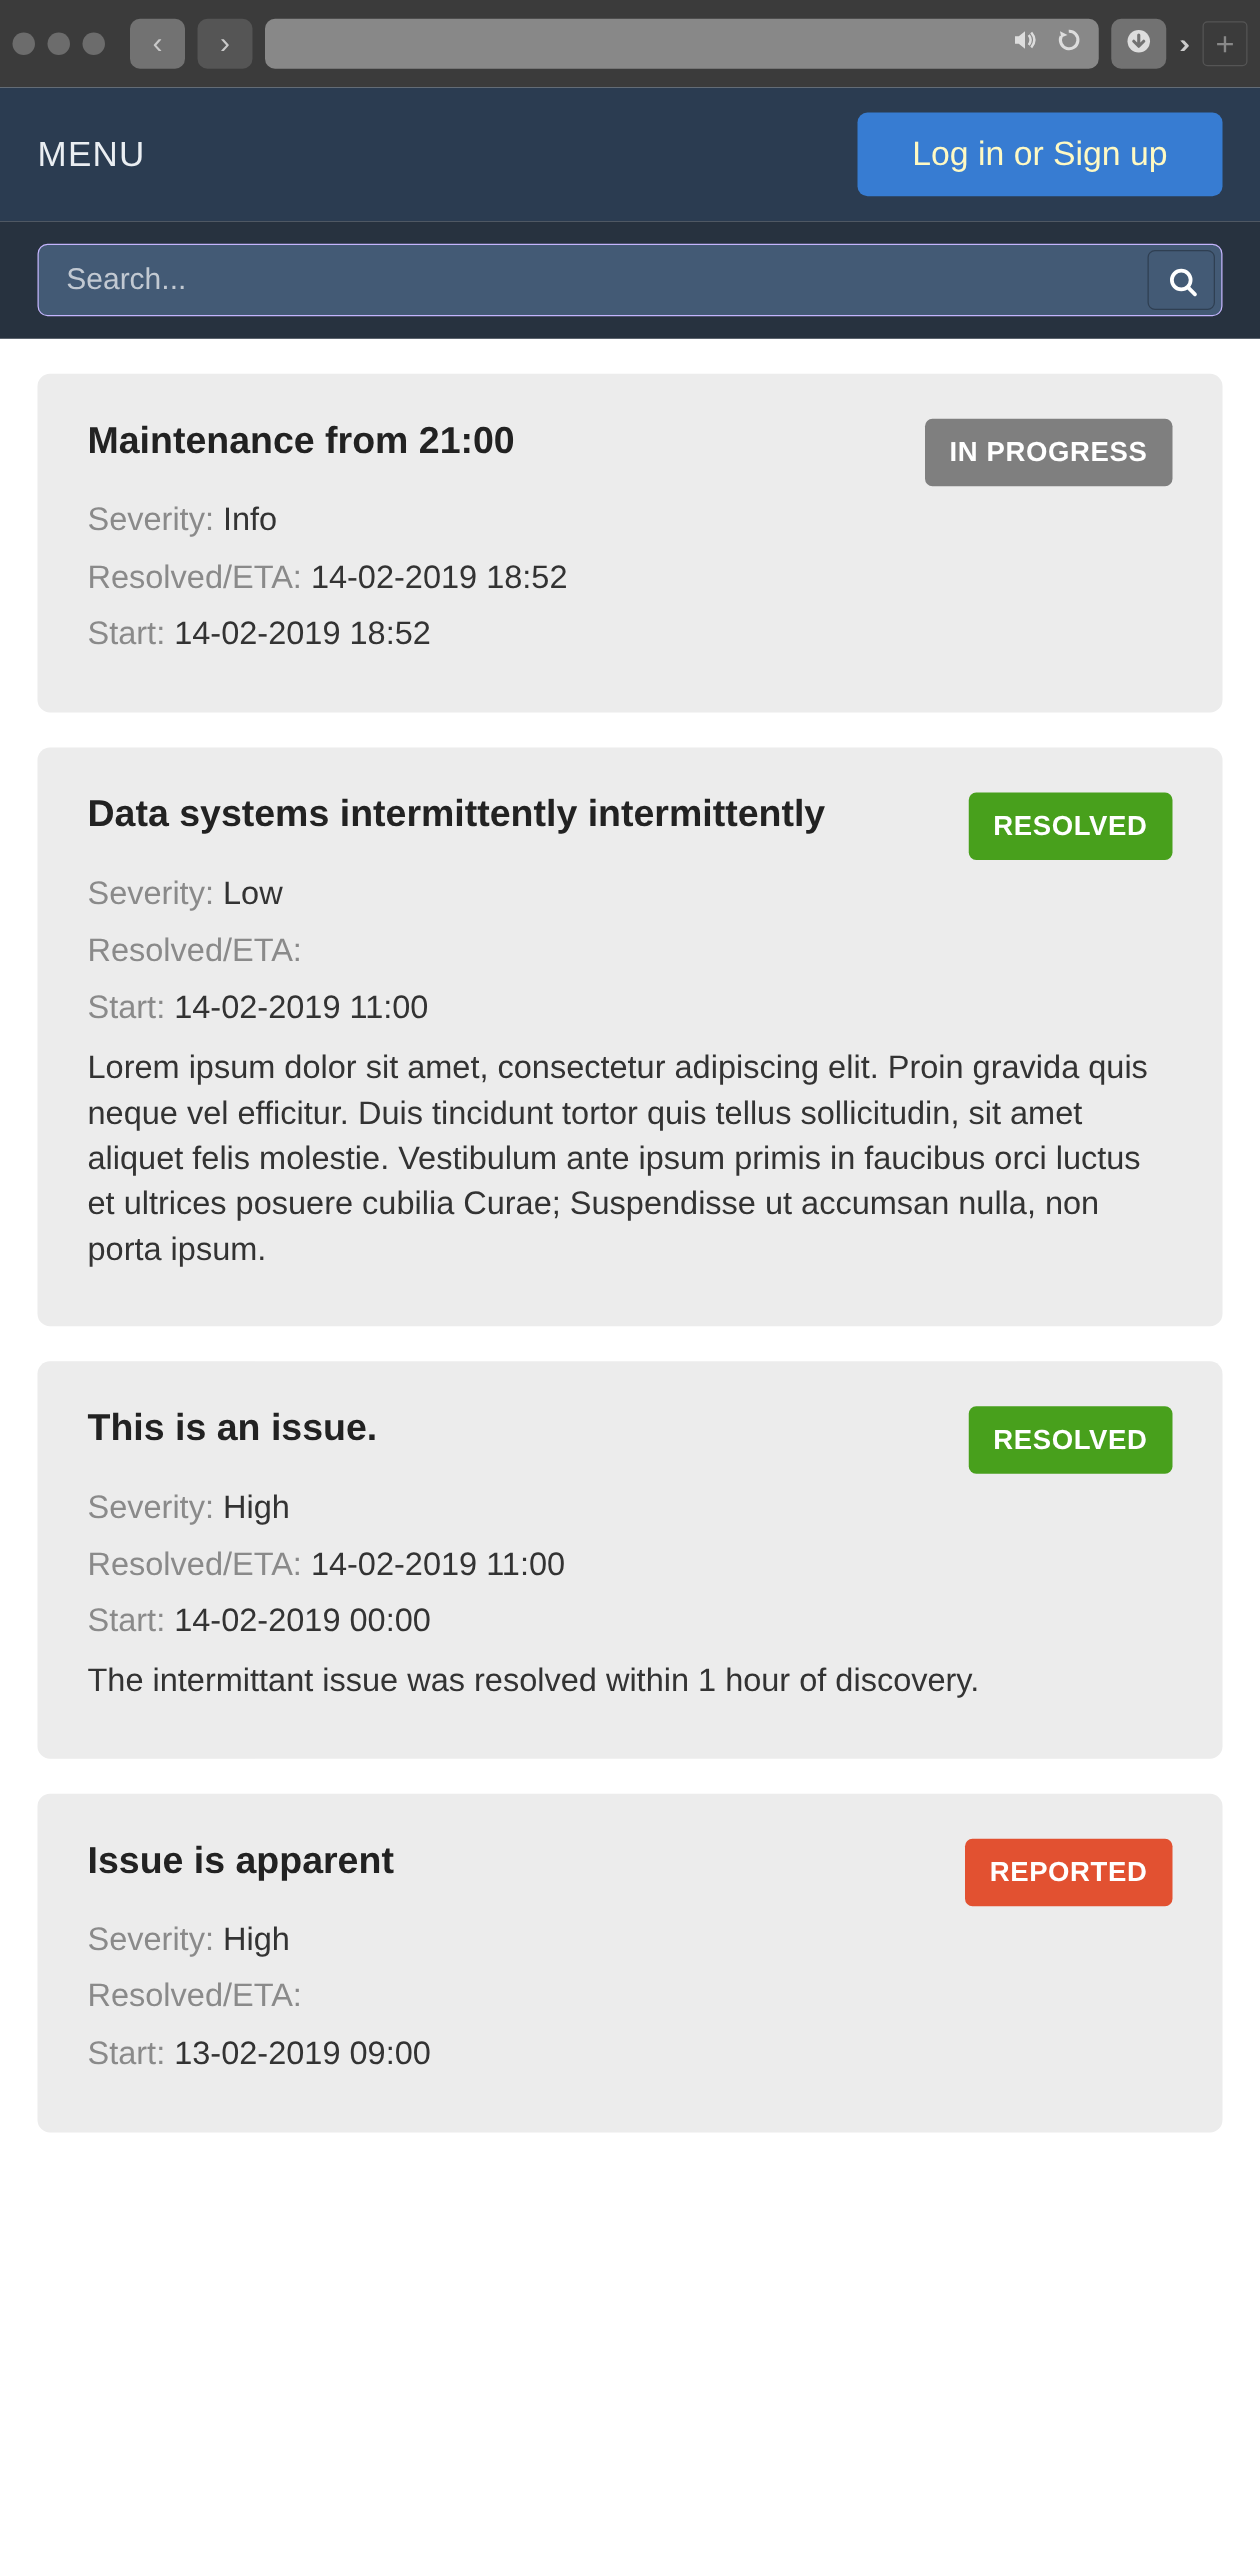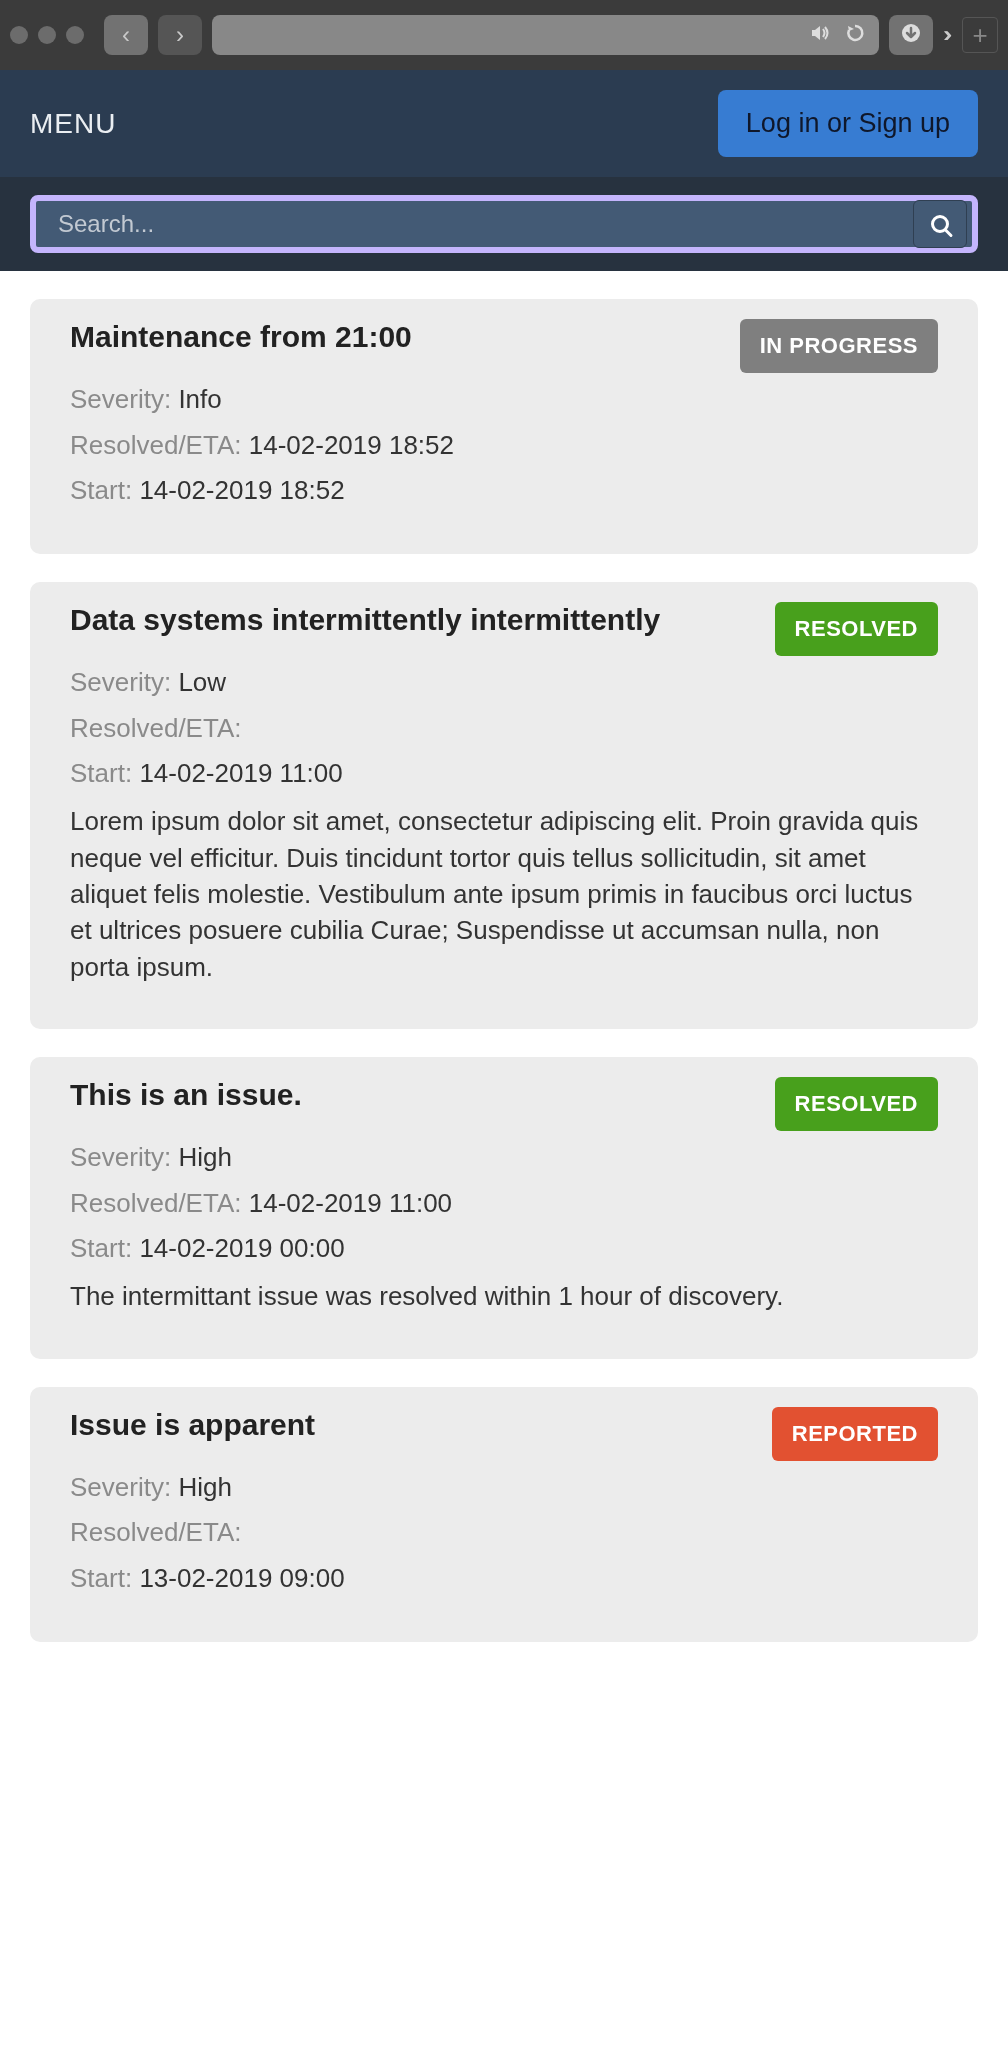--- a/index.html
+++ b/index.html
@@ -34,47 +34,47 @@
   
   .app-head {
     background: #2b3c51;
     display: flex;
     align-items: center;
     justify-content: space-between;
     padding: 20px 30px;
   }
   .menu-lbl { color: #eaeef2; font-size: 28px; font-weight: 400; letter-spacing: 1px; }
   .login-btn {
-    background: #377cd2; color: #0f172a; font-size: 27px;
-    padding: 18px 28px; border-radius: 8px; border:none; cursor:pointer;
+    background: #377cd2; color: #fef9c3; font-size: 27px;
+    padding: 18px 44px; border-radius: 8px; border:none; cursor:pointer;
   }
 
   
   .searchwrap { background: #27323f; padding: 18px 30px; }
   .searchbar {
     display: flex; align-items: center;
-    background: #435a75; border: 6px solid #c4b5fd; border-radius: 8px;
+    background: #435a75; border: 1px solid #c4b5fd; border-radius: 8px;
     height: 58px;
   }
   .searchinput {
     flex: 1; background: transparent; border: none; outline: none;
     color: #d0d8e2; font-size: 24px; padding: 0 22px;
   }
   .searchinput::placeholder { color: #c2c9d2; }
   .searchbtn {
     width: 54px; height: 48px; margin-right: 5px;
     background: #435a75; border: 1px solid #2f3f52; border-radius: 6px;
     display:flex; align-items:center; justify-content:center; cursor:pointer;
   }
   .mag { width: 18px; height: 18px; border: 3px solid #fff; border-radius: 50%; position: relative; }
   .mag::after { content:""; position:absolute; width:3px; height:10px; background:#fff; transform: rotate(-45deg); bottom:-8px; right:-4px; border-radius:2px;}
 
   
   .content { padding: 28px 30px; display: flex; flex-direction: column; gap: 28px; }
-  .card { background: #ececec; border-radius: 10px; padding: 20px 40px 44px; }
+  .card { background: #ececec; border-radius: 10px; padding: 36px 40px 44px; }
   .card-top { display: flex; align-items: flex-start; justify-content: space-between; gap: 20px; }
   .title { font-size: 30px; font-weight: 700; color: #222; line-height: 1.2; }
   .badge {
     color: #fff; font-size: 22px; font-weight: 700; letter-spacing: 0.5px;
     padding: 14px 20px; border-radius: 6px; white-space: nowrap;
   }
   .badge.inprogress { background: #7f7f7f; }
   .badge.resolved { background: #48a01c; }
   .badge.reported { background: #e25131; }
 

